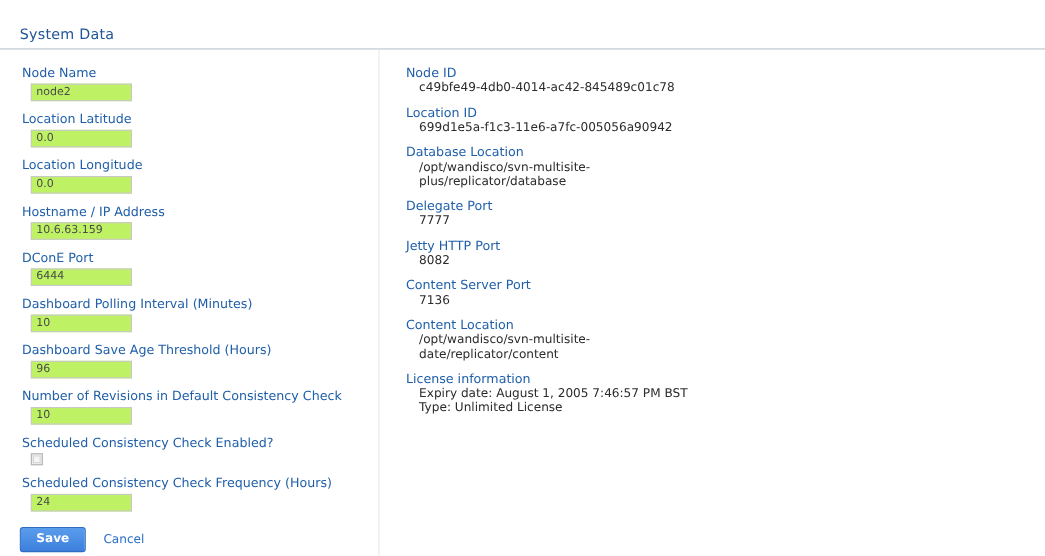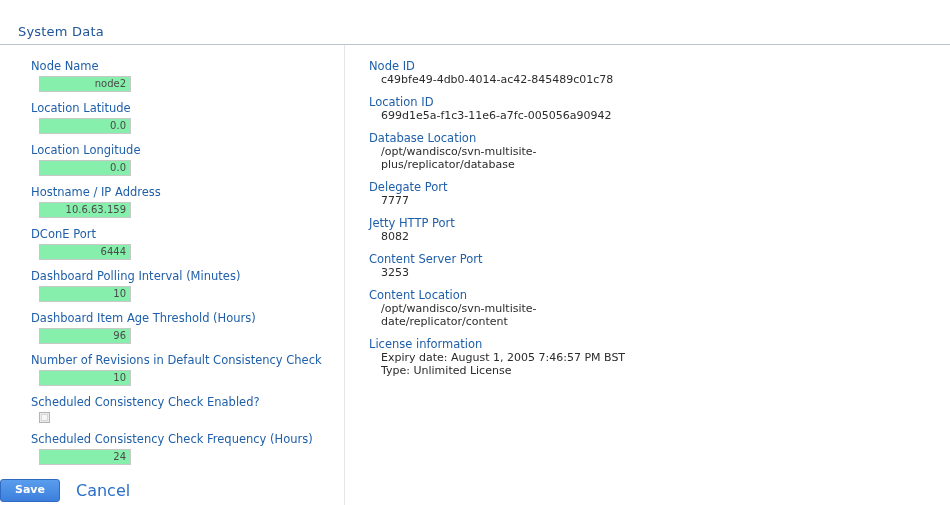--- a/index.html
+++ b/index.html
@@ -44,44 +44,43 @@
   }
   .col-right {
     flex: 1;
     box-sizing: border-box;
     padding: 14px 0 0 24px;
   }
 
   
   .field {
     margin-bottom: 9px;
-    padding-left: 31px;
+    padding-left: 20px;
   }
   .field-label {
     color: #1f5fa9;
     font-size: 11.5px;
     line-height: 14px;
     margin-bottom: 3px;
     white-space: nowrap;
   }
   .field-input {
     width: 92px;
     height: 16px;
     line-height: 16px;
     box-sizing: border-box;
-    background: #86efac;
+    background: #bef264;
     border: 1px solid #c8c8c8;
     font-family: "DejaVu Sans", sans-serif;
     font-size: 10px;
     color: #4a4a4a;
     padding: 0 4px;
     margin-left: 8px;
     display: block;
     outline: none;
-    text-align: right;
   }
   .field-checkbox {
     margin-left: 8px;
     width: 11px;
     height: 11px;
     box-sizing: border-box;
     background: #ebebeb;
     border: 1px solid #b3b3b3;
     display: block;
     position: relative;
@@ -90,39 +89,40 @@
     content: "";
     position: absolute;
     left: 1px; top: 1px; right: 1px; bottom: 1px;
     background: #f6f6f6;
     border: 1px solid #d8d8d8;
     box-sizing: border-box;
   }
 
   
   .actions {
+    padding-left: 18px;
     margin-top: 14px;
     display: flex;
     align-items: center;
   }
   .btn-save {
     background: linear-gradient(#5a9ded, #3c7fdc);
     border: 1px solid #2f6bc0;
     border-radius: 3px;
     color: #ffffff;
     font-weight: bold;
     font-size: 11px;
     font-family: "DejaVu Sans", sans-serif;
     padding: 4px 14px 5px 14px;
     cursor: pointer;
     line-height: 12px;
   }
   .btn-cancel {
     color: #2a6fc9;
-    font-size: 16px;
+    font-size: 11px;
     margin-left: 16px;
     cursor: pointer;
     text-decoration: none;
   }
 
   
   .info-item {
     margin-bottom: 9px;
   }
   .info-label {
@@ -174,21 +174,21 @@
         </div>
         <div class="field">
           <div class="field-label">DConE Port</div>
           <input class="field-input" type="text" value="6444" style="">
         </div>
         <div class="field">
           <div class="field-label">Dashboard Polling Interval (Minutes)</div>
           <input class="field-input" type="text" value="10" style="">
         </div>
         <div class="field">
-          <div class="field-label">Dashboard Item Age Threshold (Hours)</div>
+          <div class="field-label">Dashboard Save Age Threshold (Hours)</div>
           <input class="field-input" type="text" value="96" style="">
         </div>
         <div class="field">
           <div class="field-label">Number of Revisions in Default Consistency Check</div>
           <input class="field-input" type="text" value="10" style="">
         </div>
         <div class="field">
           <div class="field-label">Scheduled Consistency Check Enabled?</div>
           <div class="field-checkbox"></div>
         </div>
@@ -234,21 +234,21 @@
         </div>
         <div class="info-item">
           <div class="info-label">Jetty HTTP Port</div>
           <div class="info-value">
             <span class="line">8082</span>
           </div>
         </div>
         <div class="info-item">
           <div class="info-label">Content Server Port</div>
           <div class="info-value">
-            <span class="line">3253</span>
+            <span class="line">7136</span>
           </div>
         </div>
         <div class="info-item">
           <div class="info-label">Content Location</div>
           <div class="info-value">
             <span class="line">/opt/wandisco/svn-multisite-</span>
             <span class="line">date/replicator/content</span>
           </div>
         </div>
         <div class="info-item">

